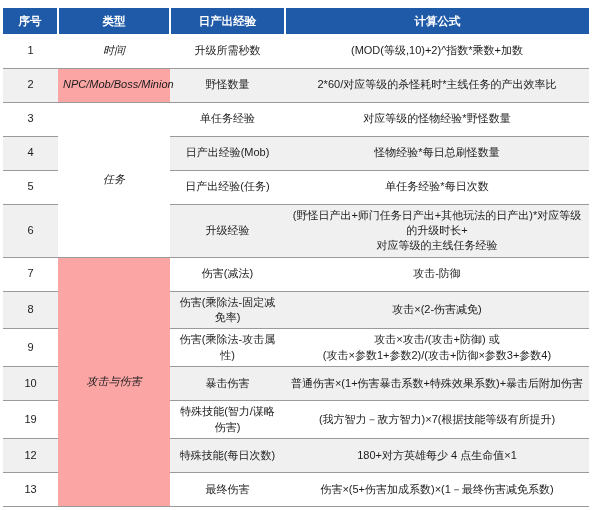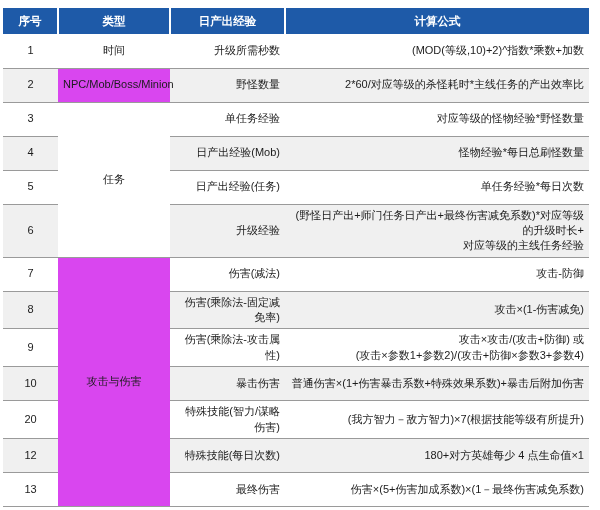--- a/index.html
+++ b/index.html
@@ -47,29 +47,30 @@
     box-sizing: border-box;
   }
   tr.stripe {
     background: #F0F0F0;
   }
   td.num-cell {
     text-align: center;
   }
   td.type-cell {
     text-align: center;
+    font-style: italic;
   }
   td.type-white { background: #FFFFFF; }
-  td.type-gray  { background: #d946ef; }
+  td.type-gray  { background: #fca5a5; }
   td.design-cell {
-    text-align: right;
+    text-align: center;
     padding-left: 7px;
   }
   td.formula-cell {
-    text-align: right;
+    text-align: center;
     padding-left: 7px;
     white-space: pre-line;
   }
 </style>
 </head>
 <body>
 
 <div class="page">
   <table class="data-table">
     <colgroup>
@@ -111,47 +112,47 @@
           <td class="formula-cell">怪物经验*每日总刷怪数量</td>
         </tr>
         <tr>
           <td class="num-cell">5</td>
           <td class="design-cell">日产出经验(任务)</td>
           <td class="formula-cell">单任务经验*每日次数</td>
         </tr>
         <tr class="stripe">
           <td class="num-cell">6</td>
           <td class="design-cell">升级经验</td>
-          <td class="formula-cell">(野怪日产出+师门任务日产出+最终伤害减免系数)*对应等级的升级时长+
+          <td class="formula-cell">(野怪日产出+师门任务日产出+其他玩法的日产出)*对应等级的升级时长+
 对应等级的主线任务经验</td>
         </tr>
         <tr>
           <td class="num-cell">7</td>
           <td class="type-cell type-gray" rowspan="7">攻击与伤害</td>
           <td class="design-cell">伤害(减法)</td>
           <td class="formula-cell">攻击-防御</td>
         </tr>
         <tr class="stripe">
           <td class="num-cell">8</td>
           <td class="design-cell">伤害(乘除法-固定减免率)</td>
-          <td class="formula-cell">攻击×(1-伤害减免)</td>
+          <td class="formula-cell">攻击×(2-伤害减免)</td>
         </tr>
         <tr>
           <td class="num-cell">9</td>
           <td class="design-cell">伤害(乘除法-攻击属性)</td>
           <td class="formula-cell">攻击×攻击/(攻击+防御) 或
 (攻击×参数1+参数2)/(攻击+防御×参数3+参数4)</td>
         </tr>
         <tr class="stripe">
           <td class="num-cell">10</td>
           <td class="design-cell">暴击伤害</td>
           <td class="formula-cell">普通伤害×(1+伤害暴击系数+特殊效果系数)+暴击后附加伤害</td>
         </tr>
         <tr>
-          <td class="num-cell">20</td>
+          <td class="num-cell">19</td>
           <td class="design-cell">特殊技能(智力/谋略伤害)</td>
           <td class="formula-cell">(我方智力－敌方智力)×7(根据技能等级有所提升)</td>
         </tr>
         <tr class="stripe">
           <td class="num-cell">12</td>
           <td class="design-cell">特殊技能(每日次数)</td>
           <td class="formula-cell">180+对方英雄每少 4 点生命值×1</td>
         </tr>
         <tr>
           <td class="num-cell">13</td>

